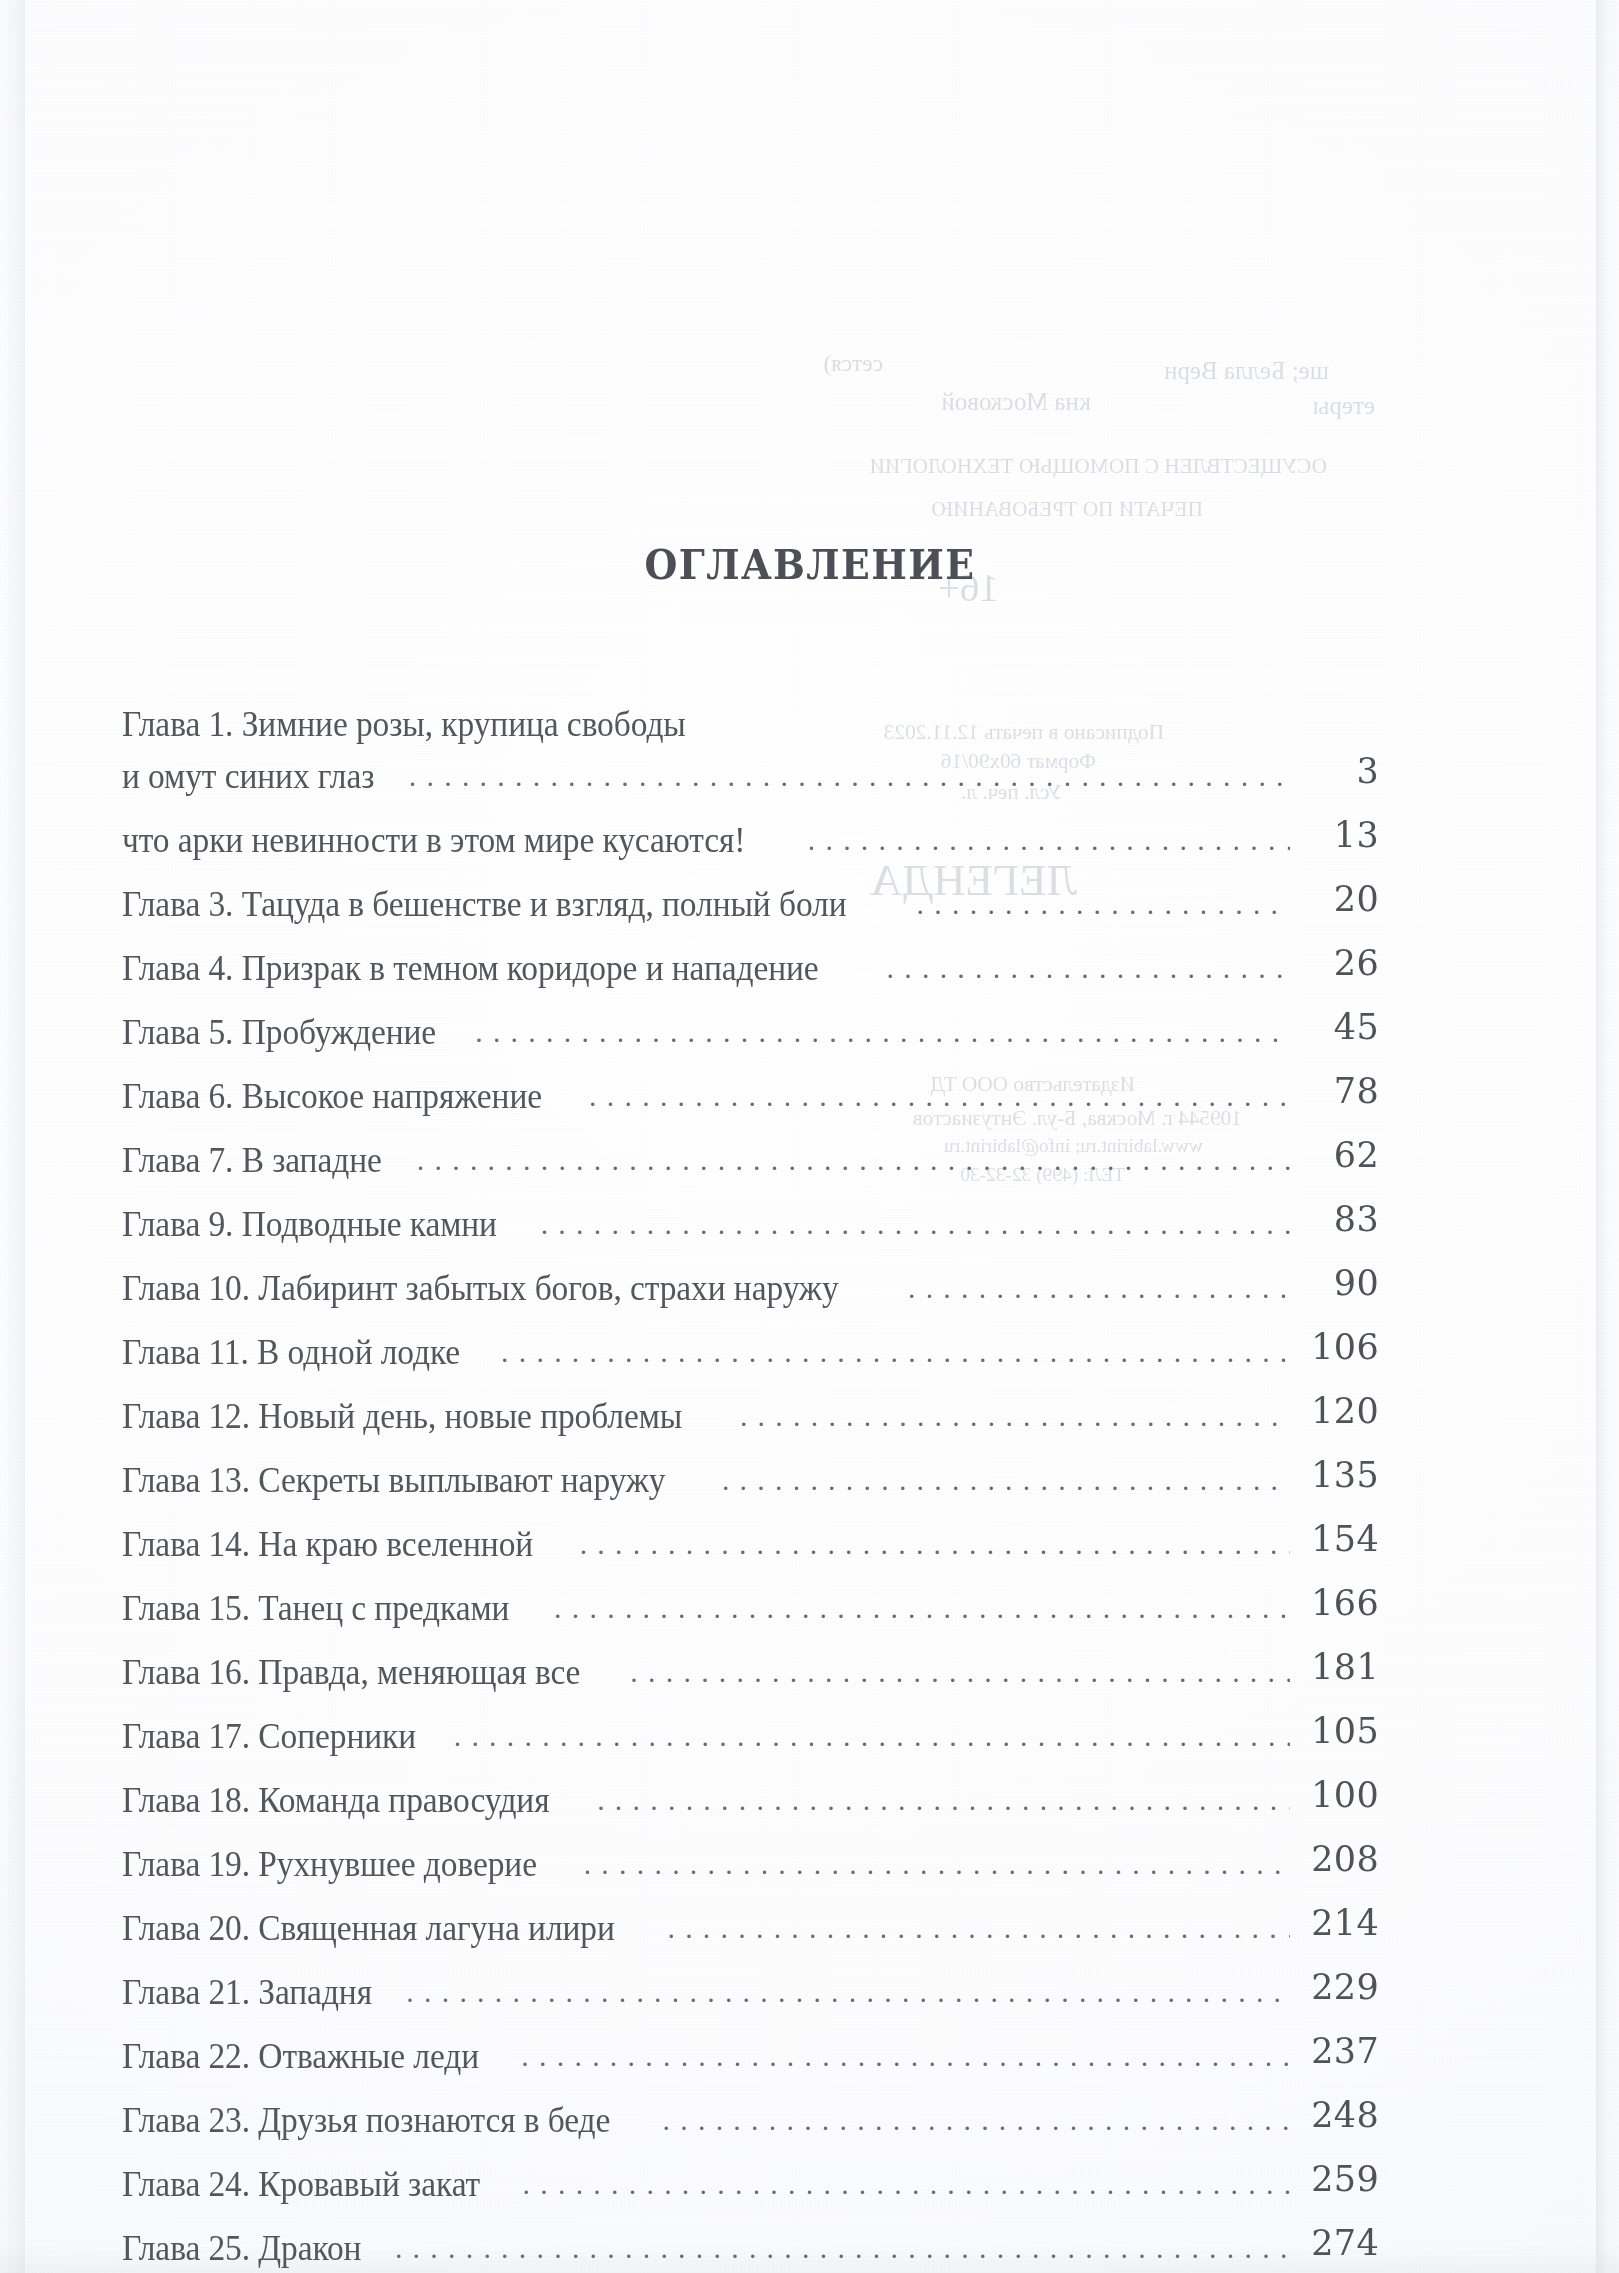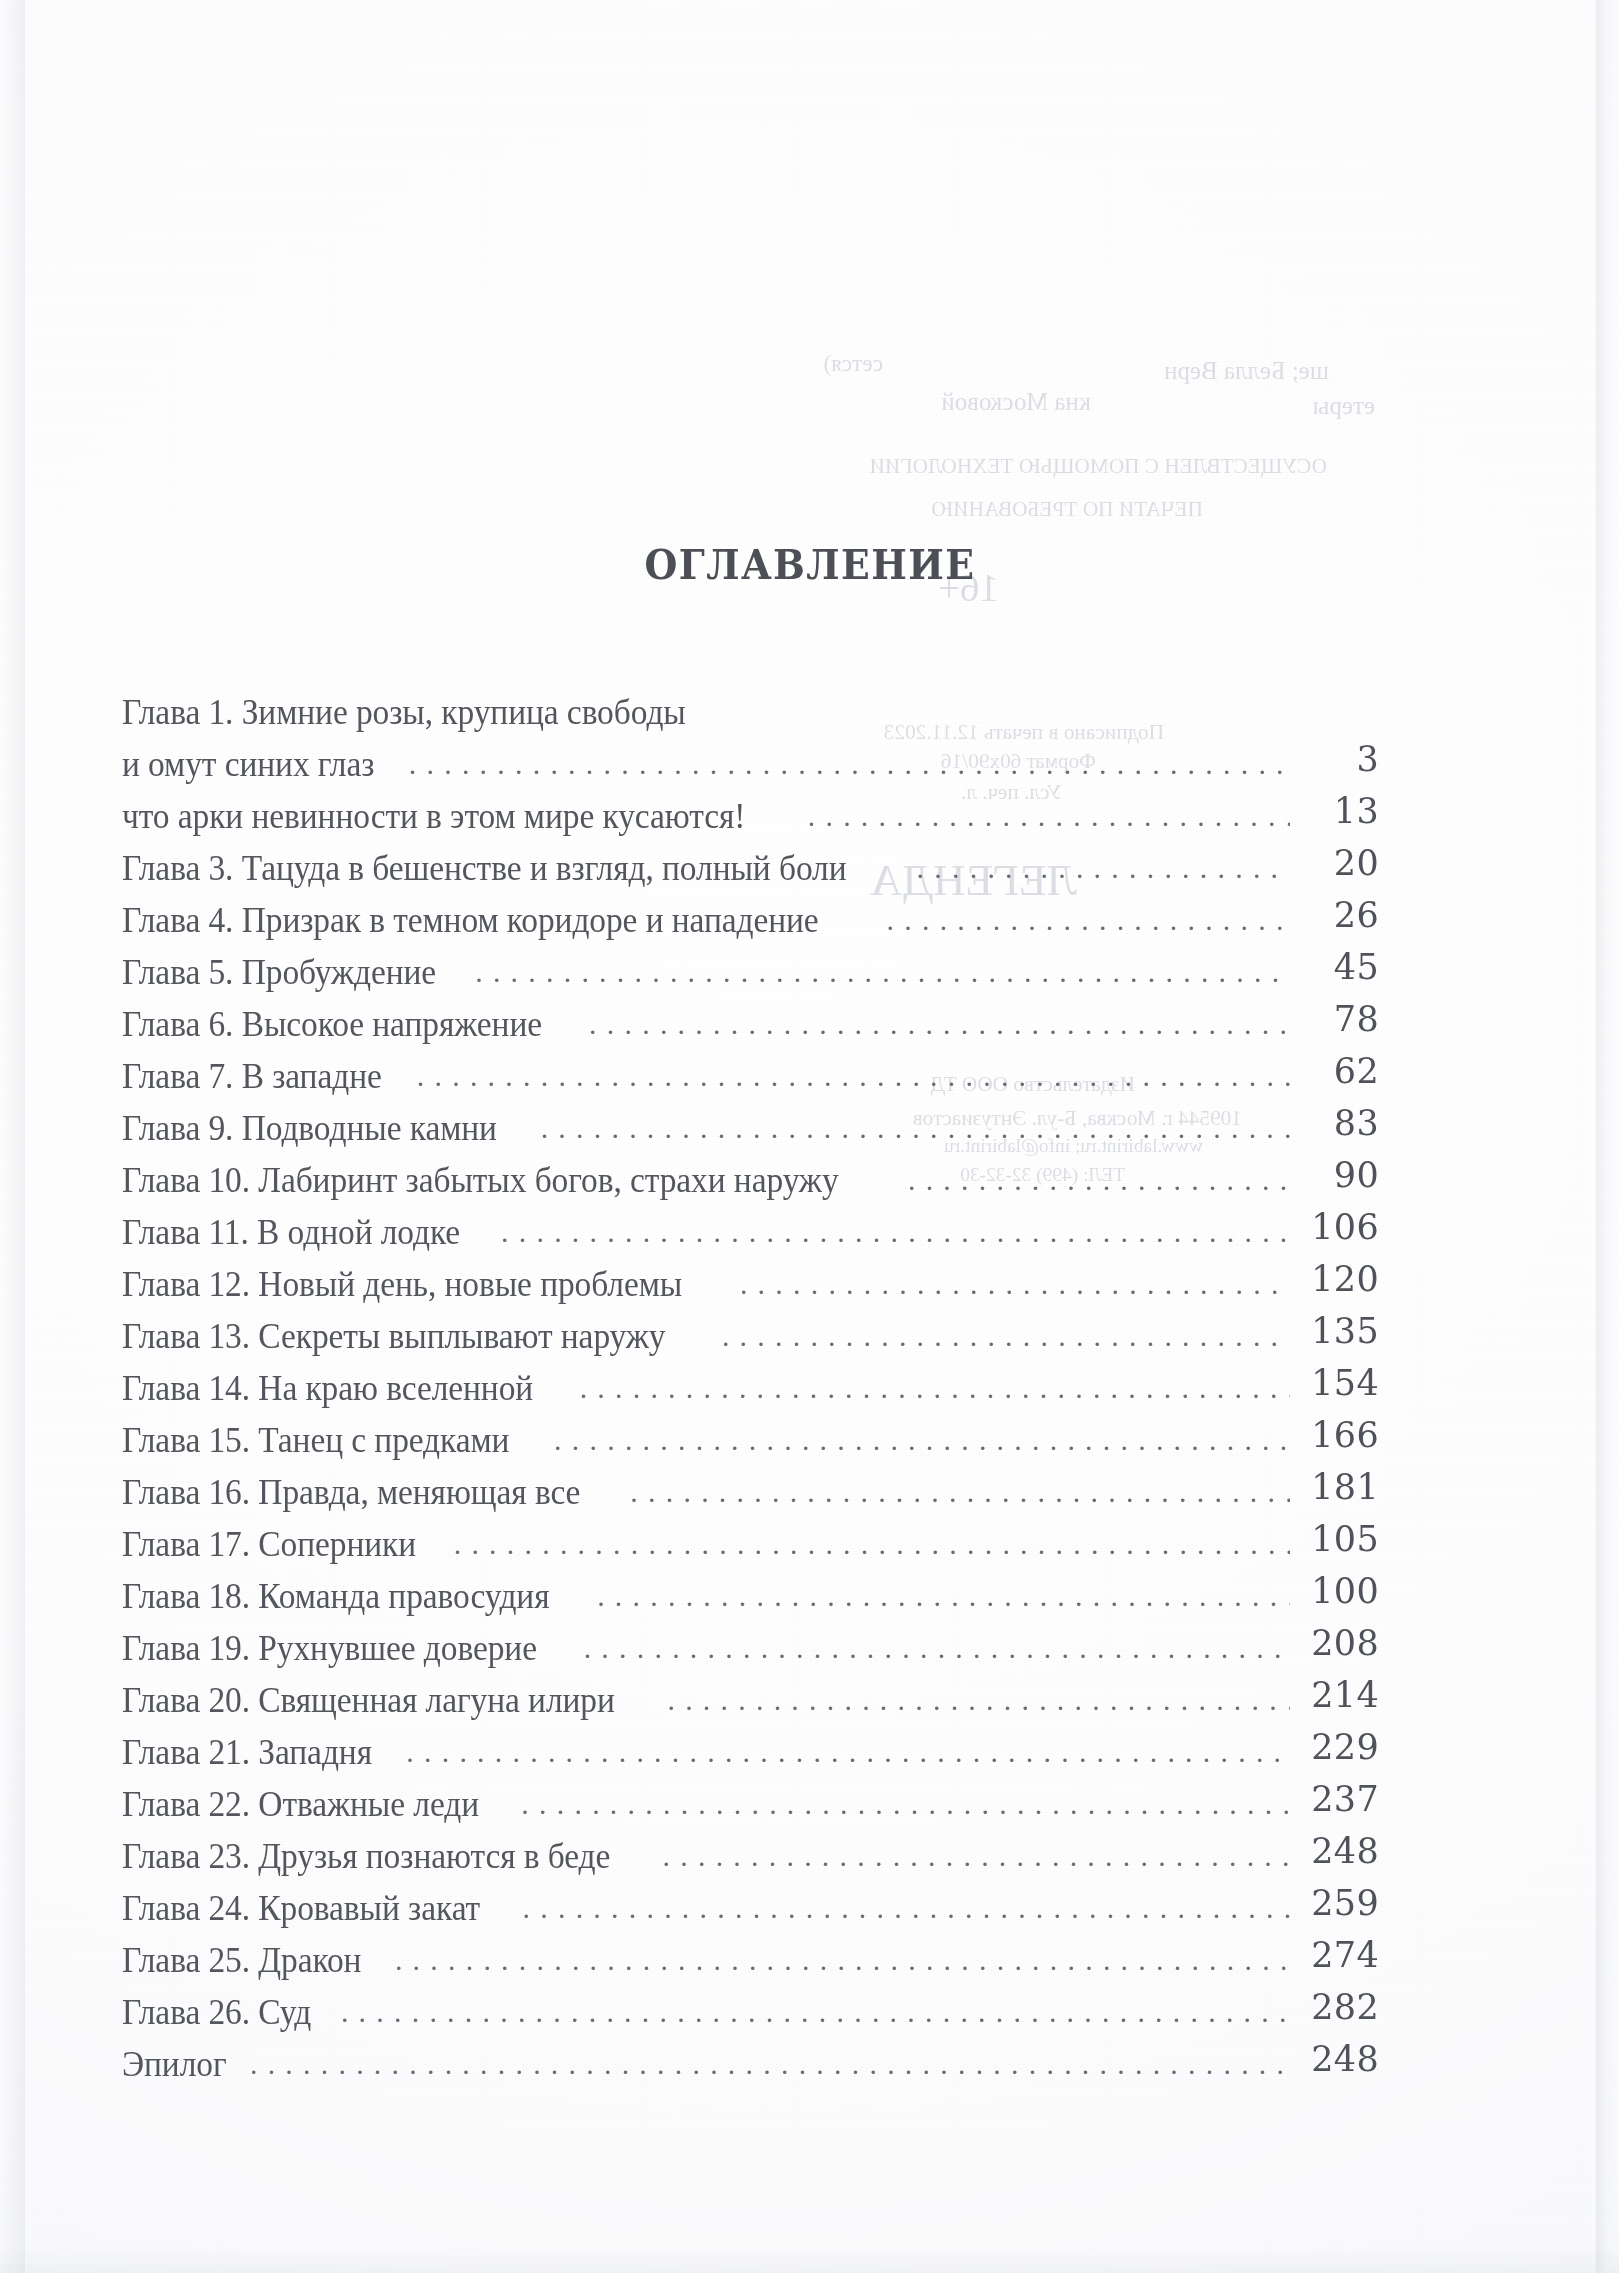--- a/index.html
+++ b/index.html
@@ -76,20 +76,21 @@
     left:122px;top:687px;
     width:1257px;
   }
 
   .entry{
     position:relative;
     color:#53565c;
     font-size:36px;
     line-height:50px;
     letter-spacing:-0.1px;
+    margin-top:12px;
   }
 
   
   .line{
     display:flex;
     align-items:baseline;
     width:100%;
   }
   .ltext{
     transform:scaleX(.93);

